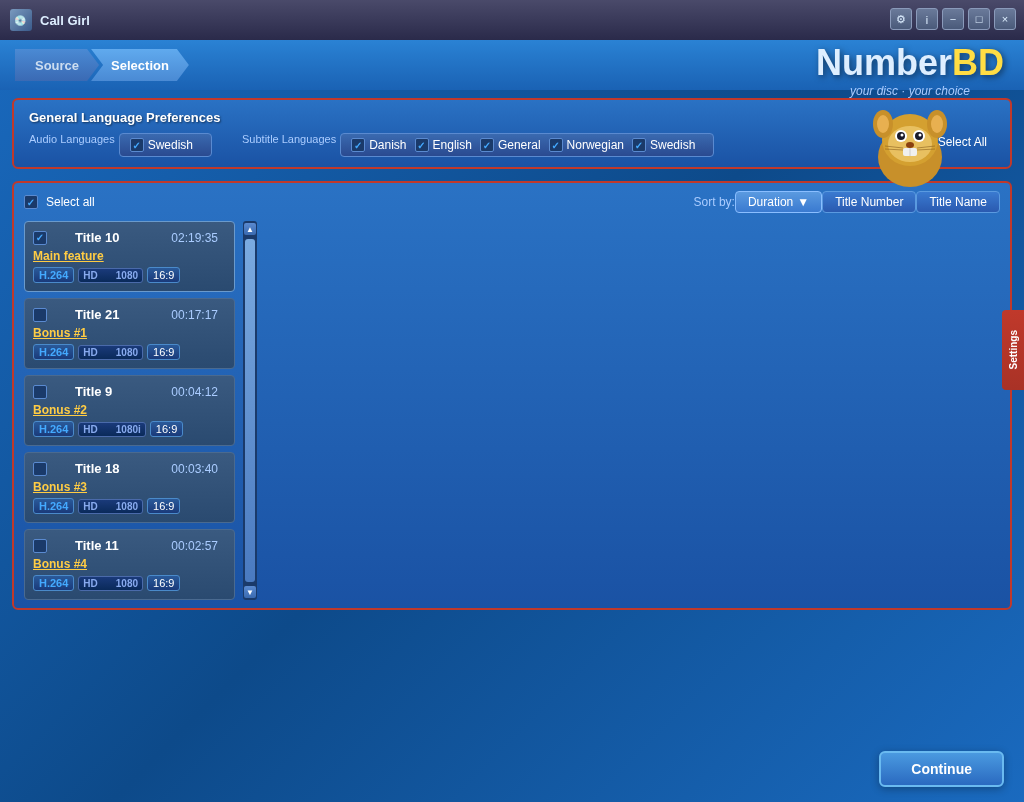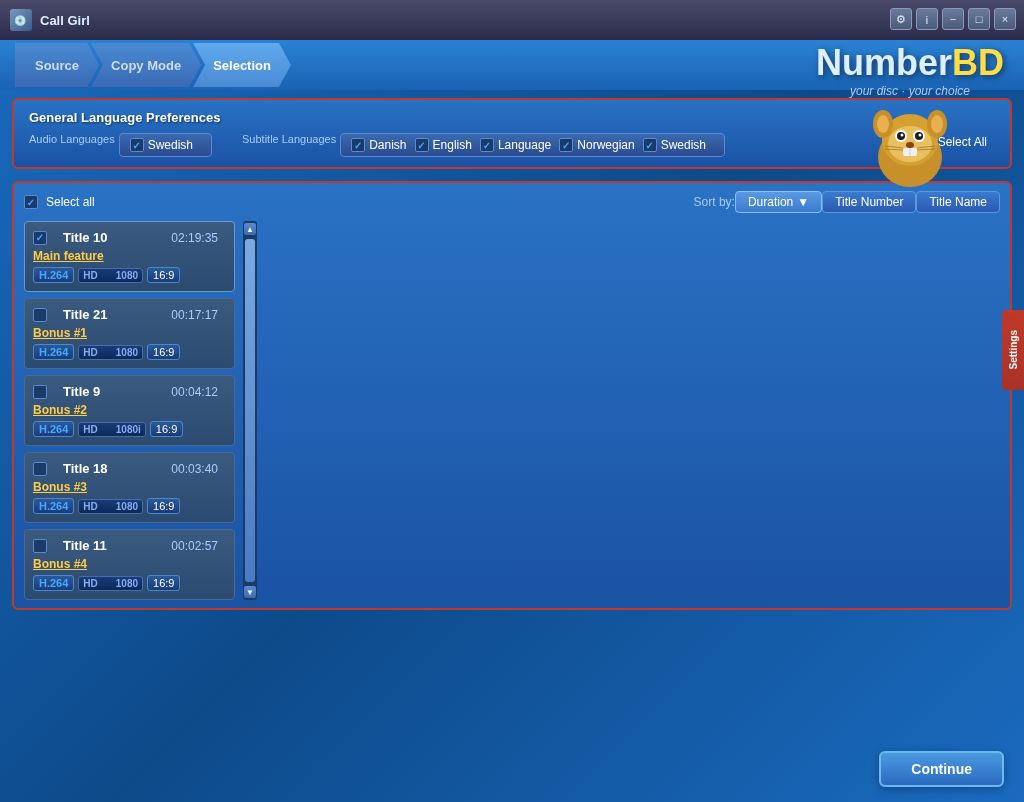--- a/index.html
+++ b/index.html
@@ -69,21 +69,21 @@
     
     .topbar {
       height: 50px;
       background: linear-gradient(180deg, #2a82d4 0%, #1a62b4 100%);
       display: flex;
       align-items: center;
       padding: 0 15px;
       gap: 0;
     }
     .nav-btn {
-      height: 44px;
+      height: 32px;
       padding: 0 20px;
       border: none;
       cursor: pointer;
       font-size: 13px;
       font-weight: bold;
       display: flex; align-items: center;
       position: relative;
       clip-path: polygon(0 0, calc(100% - 12px) 0, 100% 50%, calc(100% - 12px) 100%, 0 100%, 12px 50%);
     }
     .nav-btn:first-child {
@@ -188,21 +188,21 @@
       border-radius: 4px; padding: 8px;
       border: 1px solid #4a6a90;
     }
     .title-item.selected {
       border-color: #6a9acc;
     }
     .title-info {
       width: 185px; min-width: 185px;
       display: flex; flex-direction: column; gap: 4px;
     }
-    .title-row1 { display: flex; align-items: center; gap: 8px; }
+    .title-row1 { display: flex; align-items: center; gap: 20px; }
     .title-name { color: white; font-size: 13px; font-weight: bold; }
     .title-duration { color: #aaccff; font-size: 12px; margin-left: auto; }
     .title-badge {
       color: #ffcc44; font-size: 12px; font-weight: bold;
       text-decoration: underline; cursor: pointer;
     }
     .badge-row { display: flex; gap: 4px; align-items: center; }
     .codec-badge {
       background: linear-gradient(180deg, #2a5a9a, #1a3a7a);
       border: 1px solid #4a8aca;
@@ -339,21 +339,20 @@
     <div class="titlebar-btn">⚙</div>
     <div class="titlebar-btn">ℹ</div>
     <div class="titlebar-btn">−</div>
     <div class="titlebar-btn">□</div>
     <div class="titlebar-btn">×</div>
   </div>
 </div>
 
 <div class="topbar">
   <button class="nav-btn inactive">Source</button>
-  <button class="nav-btn inactive">Copy Mode</button>
   <button class="nav-btn active">Selection</button>
 
   <div style="position:absolute; right: 20px; top: 42px; display:flex; flex-direction:column; align-items:center;">
     <div style="font-size:36px; font-weight:bold; color:white; text-shadow:2px 2px 6px rgba(0,0,0,0.5);">
       <span style="color:#ddeeff;">Number</span><span style="color:#ffdd44;">BD</span>
     </div>
     <div style="color:#aaccff; font-size:12px; font-style:italic;">your disc · your choice</div>
 
     <div style="width:90px; height:90px; position:relative; margin-top:4px;">
       <svg width="90" height="90" viewBox="0 0 90 90">
@@ -416,21 +415,21 @@
           <label class="checkbox-item">
             <div class="cb checked"></div>
             <span>Danish</span>
           </label>
           <label class="checkbox-item">
             <div class="cb checked"></div>
             <span>English</span>
           </label>
           <label class="checkbox-item">
             <div class="cb checked"></div>
-            <span>Language</span>
+            <span>General</span>
           </label>
           <label class="checkbox-item">
             <div class="cb checked"></div>
             <span>Norwegian</span>
           </label>
           <label class="checkbox-item">
             <div class="cb checked"></div>
             <span>Swedish</span>
           </label>
         </div>

